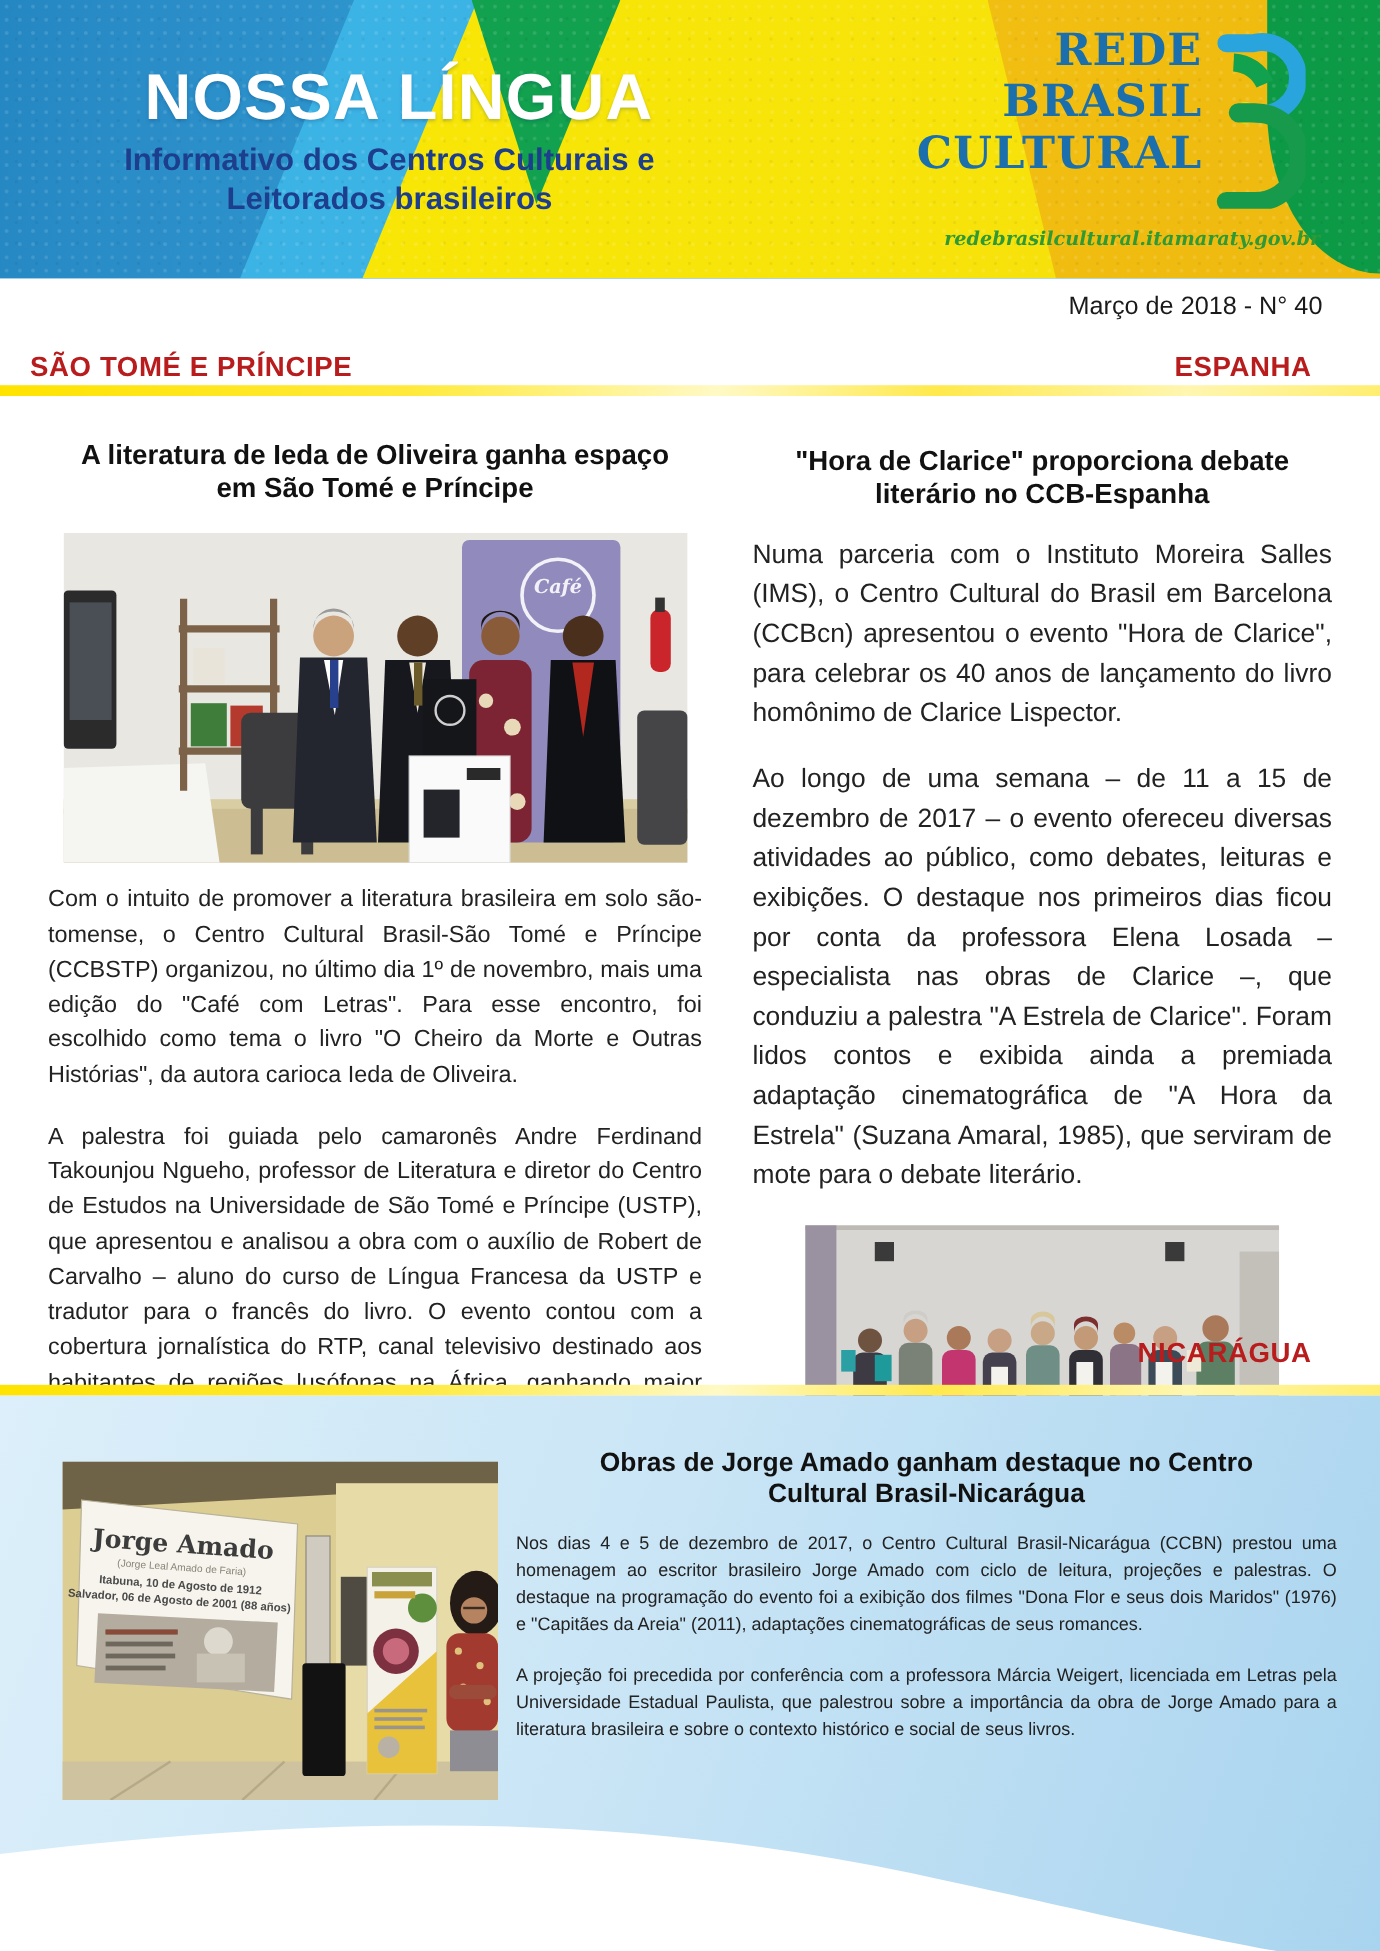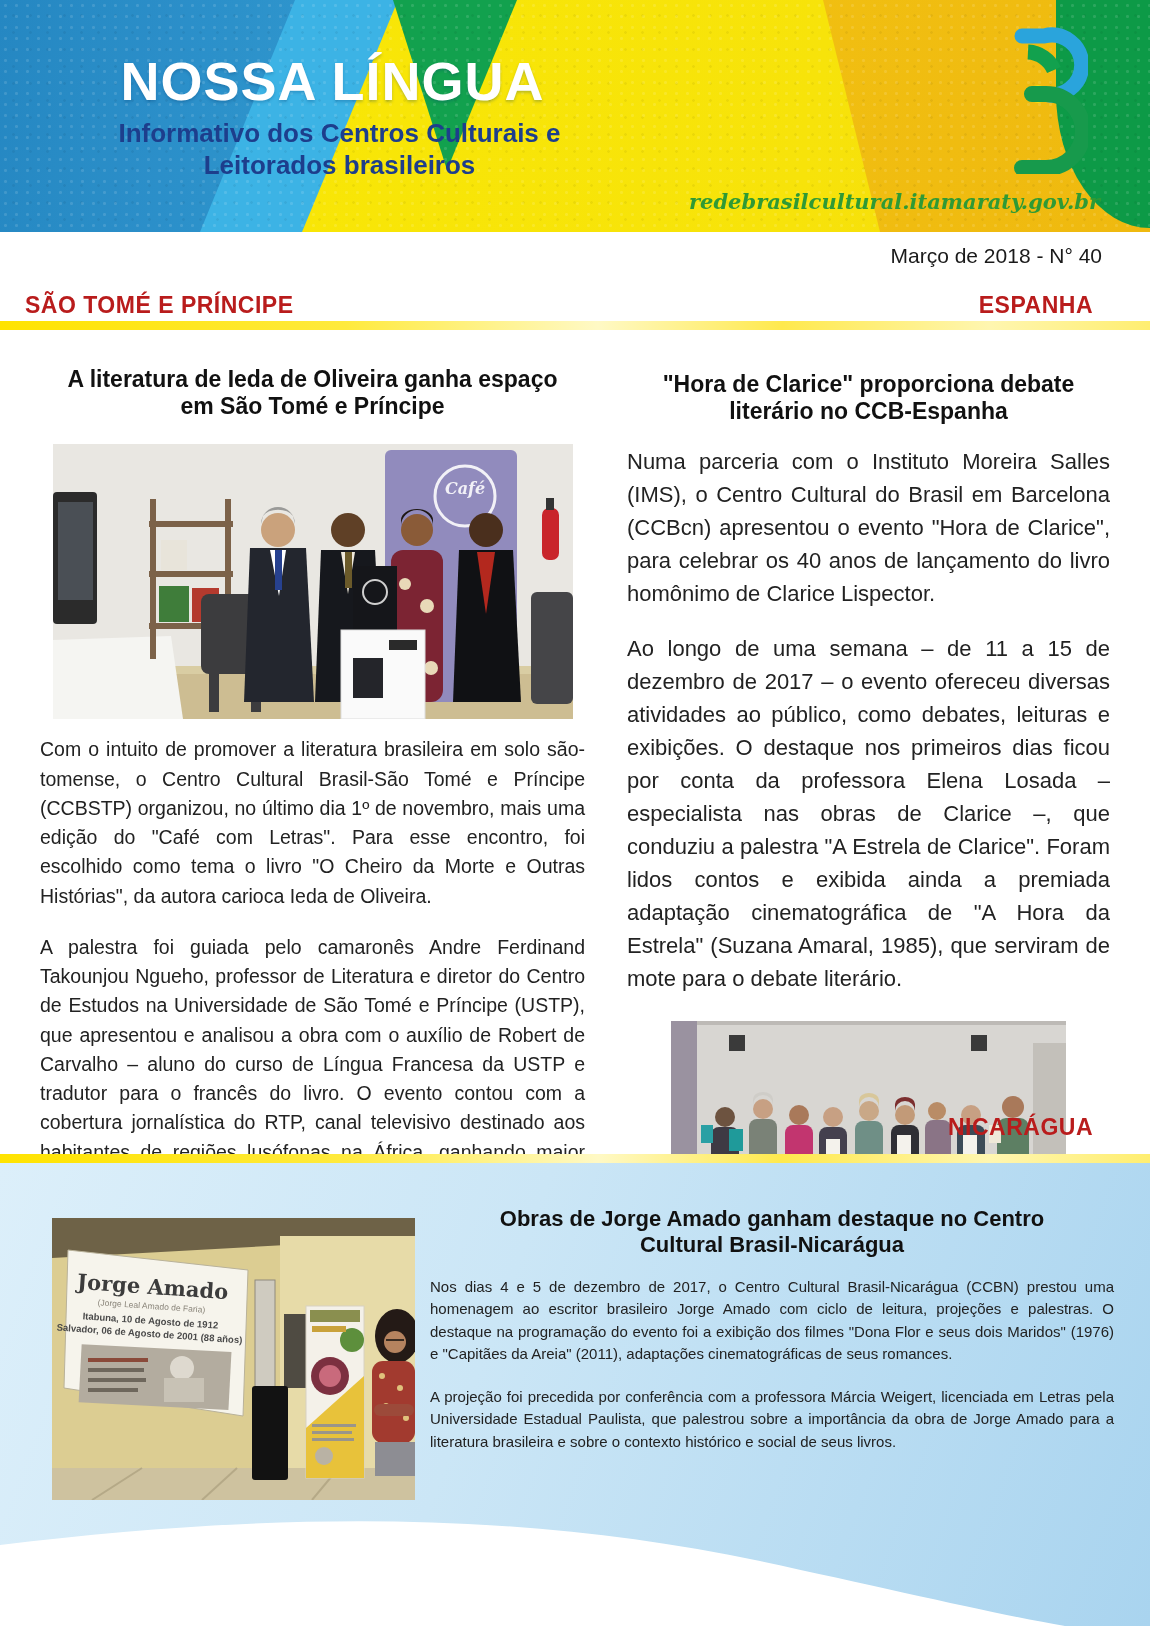--- a/index.html
+++ b/index.html
@@ -20,28 +20,28 @@
            background:linear-gradient(115deg,#f4c915 0%,#efb90f 100%);}
   .h-corner{position:absolute;right:0;top:0;width:94px;height:228px;background:#0d9a47;
             border-bottom-left-radius:135px 195px;}
   .h-texture{position:absolute;inset:0;opacity:.5;
      background-image:radial-gradient(rgba(255,255,255,.25) 1.2px,rgba(255,255,255,0) 1.9px),
                       radial-gradient(rgba(0,0,0,.10) 1px,rgba(0,0,0,0) 1.6px);
      background-size:11px 11px,17px 17px;background-position:0 0,5px 7px;}
   .nossa-title{position:absolute;left:85px;top:50px;width:495px;text-align:center;
      font-size:54px;font-weight:bold;color:#ffffff;letter-spacing:1px;white-space:nowrap;
      text-shadow:0 2px 3px rgba(0,60,110,.25);}
-  .nossa-sub{position:absolute;left:92px;top:118px;width:495px;text-align:center;
+  .nossa-sub{position:absolute;left:77px;top:118px;width:495px;text-align:center;
      font-size:26px;font-weight:bold;color:#1d3e8c;line-height:1.22;}
   .brand{position:absolute;right:148px;top:20px;text-align:right;color:#1b6fad;
      font-family:"DejaVu Serif",serif;font-weight:bold;font-size:37px;line-height:1.16;
      letter-spacing:1px;}
   .brand-logo{position:absolute;right:62px;top:22px;width:80px;height:152px;}
   .site-url{position:absolute;right:50px;top:189px;font-family:"DejaVu Serif",serif;
-     font-style:italic;font-weight:bold;font-size:21px;color:#2f9a35;}
+     font-style:italic;font-weight:bold;font-size:16px;color:#2f9a35;}
 
   
   .dateline{position:absolute;top:244px;right:48px;font-size:21px;color:#1a1a1a;}
   .sec-label{position:absolute;top:292px;font-size:23px;font-weight:bold;color:#b91c1c;letter-spacing:.5px;}
   .sec-left{left:25px;} .sec-right{right:57px;}
   .rule{position:absolute;left:0;width:1150px;height:9px;
      background:linear-gradient(90deg,#ffe300 0%,#ffea3d 30%,#fff9c5 52%,#ffe94d 68%,#fff6b0 86%,#ffee70 100%);}
   .rule1{top:321px;} .rule2{top:1154px;}
 
   .col{position:absolute;}
@@ -76,20 +76,25 @@
     <div class="hpiece h-amber"></div>
     <div class="h-corner"></div>
     <div class="h-texture"></div>
 
     <div class="nossa-title">NOSSA LÍNGUA</div>
     <div class="nossa-sub">
       <span style="display:block">Informativo dos Centros Culturais e</span>
       <span style="display:block">Leitorados brasileiros</span>
     </div>
 
+    <div class="brand">
+      <span style="display:block">REDE</span>
+      <span style="display:block">BRASIL</span>
+      <span style="display:block">CULTURAL</span>
+    </div>
 
     <svg class="brand-logo" viewBox="0 0 80 152">
       <circle cx="30" cy="72" r="9" fill="#f5e011"></circle>
       <path d="M14,14 h22 a30,30 0 1 1 0,58 h-12" stroke="#2aa4dc" stroke-width="15" fill="none" stroke-linecap="round"></path>
       <path d="M20,30 a30,30 0 0 1 26,18" stroke="#12a14e" stroke-width="15" fill="none"></path>
       <path d="M24,72 h14 a37,37 0 1 1 0,74 h-24" stroke="#179a4c" stroke-width="16" fill="none" stroke-linecap="round"></path>
     </svg>
 
     <div class="site-url">redebrasilcultural.itamaraty.gov.br</div>
   </div>

